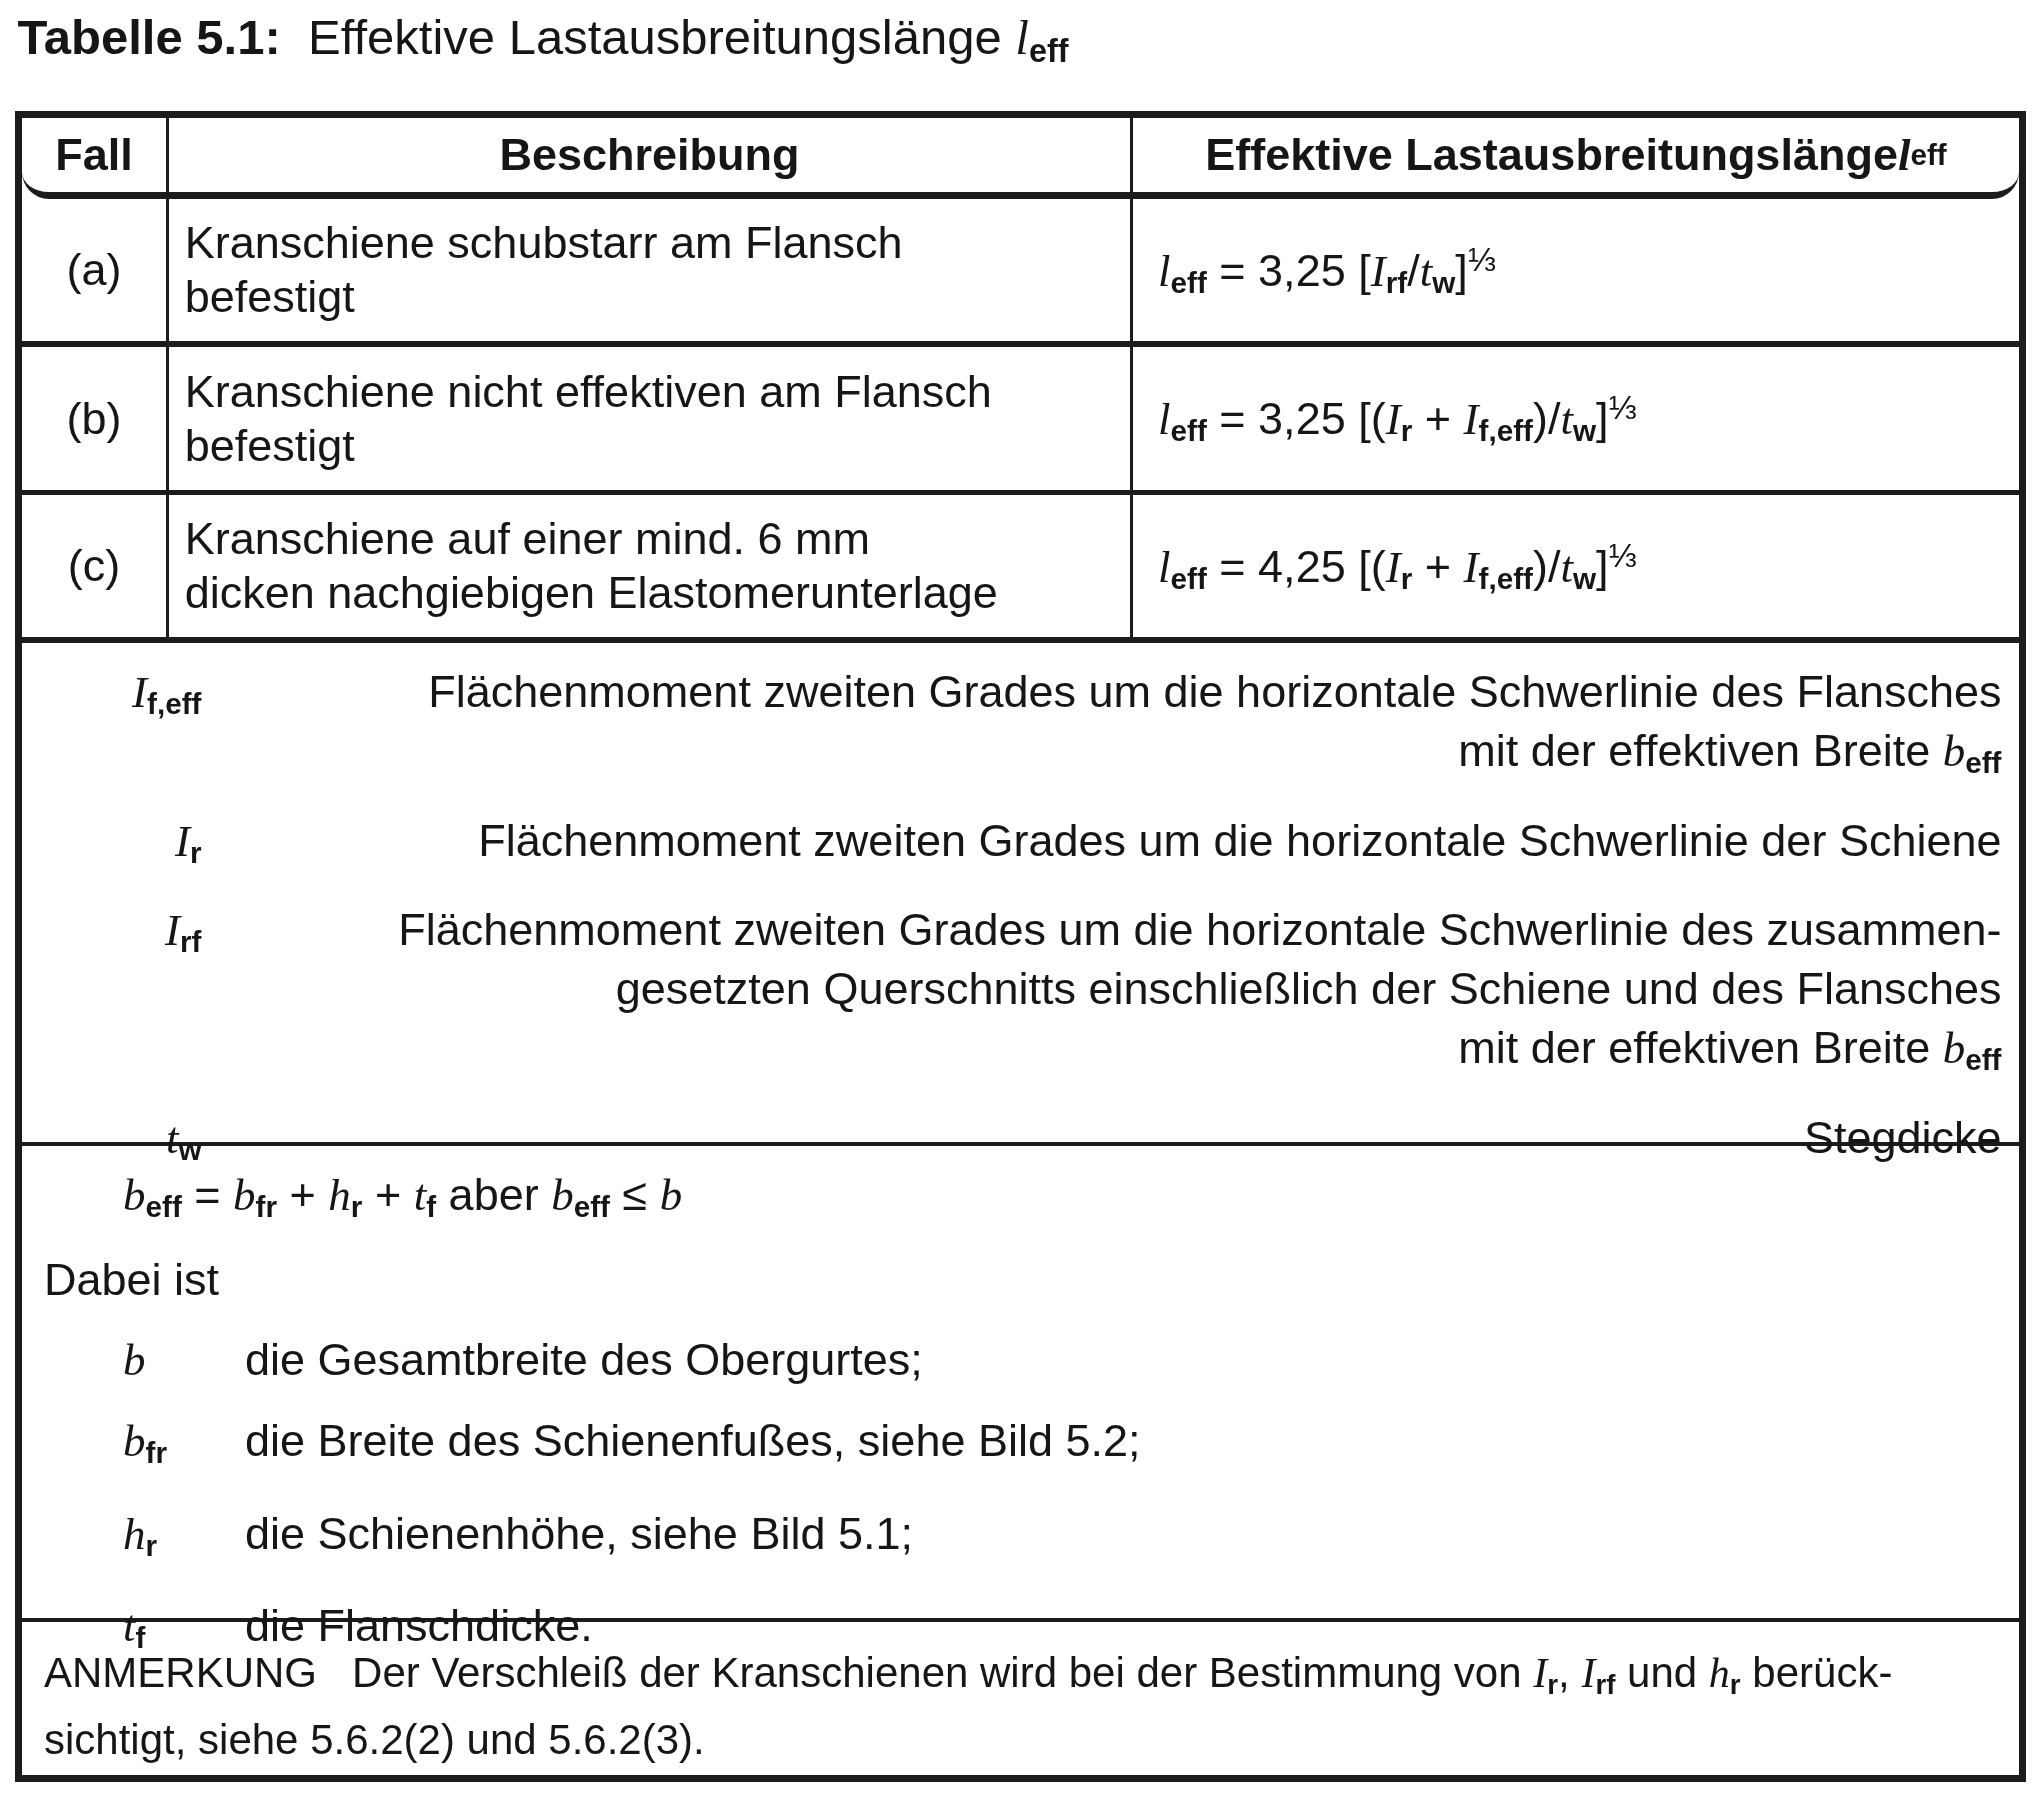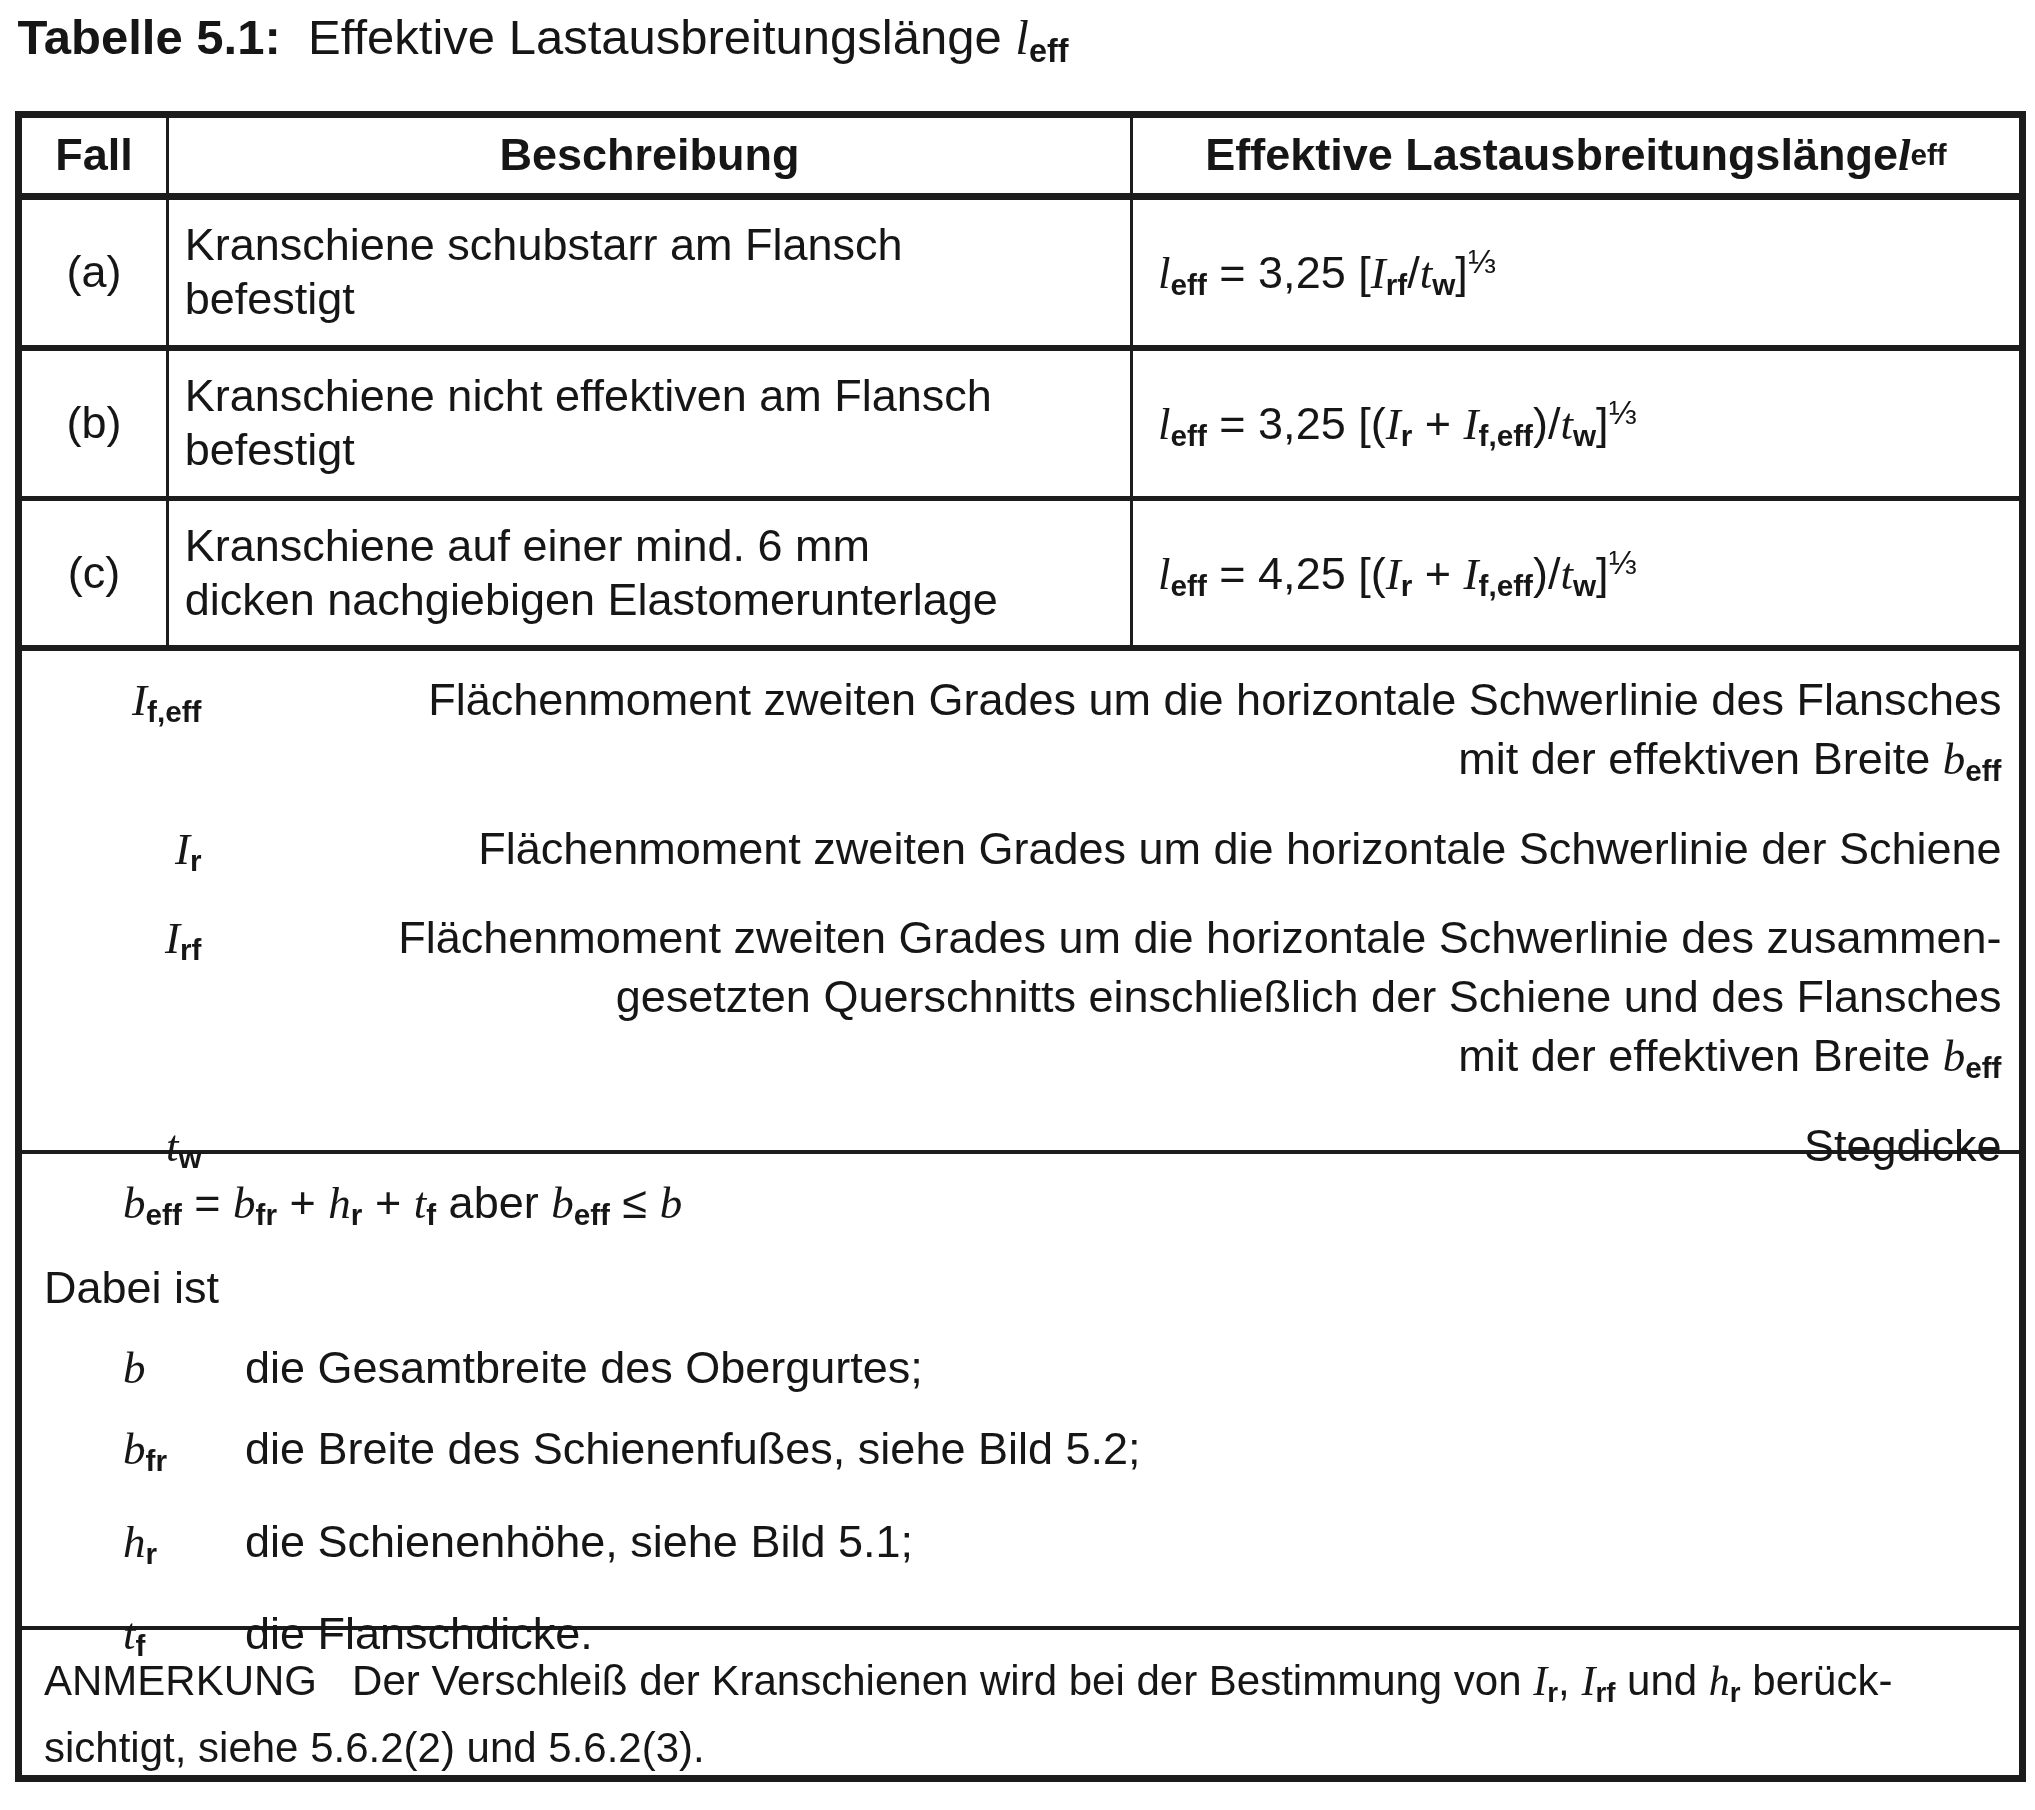--- a/index.html
+++ b/index.html
@@ -35,29 +35,29 @@
   
   .tbl{
     position:absolute; left:15px; top:111px;
     width:2011px; height:1671px;
     border:7px solid var(--border);
     display:flex; flex-direction:column;
     overflow:hidden; background:var(--background);
   }
 
   .sec{ display:flex; flex-direction:row; }
-  .sec-header{ height:83px;  border-bottom:7px solid var(--border); }
+  .sec-header{ height:83px;  border-bottom:7px solid var(--border);border-radius:27px; }
   .row-a     { height:153px; border-bottom:6.1px solid var(--border); }
   .row-b     { height:152px; border-bottom:5.2px solid var(--border); }
   .row-c     { height:153px; border-bottom:6.1px solid var(--border); }
   .sec-symbols{ height:503px; border-bottom:4.4px solid var(--border);
                 display:block; padding:19px 17.5px 0 17.5px; }
   .sec-width { height:476px; border-bottom:4.4px solid var(--border);
                display:block; padding:19px 17.5px 0 22px; }
-  .sec-note  { flex:1; display:block; padding:23px 19px 0 22px; }
+  .sec-note  { flex:1; display:block; padding:23px 19px 8px 22px; }
 
   
   .c-case{
     width:147px; flex:none;
     border-right:3.5px solid var(--border);
     display:flex; align-items:center; justify-content:center;
   }
   .c-desc{
     width:964px; flex:none;
     border-right:3.5px solid var(--border);

